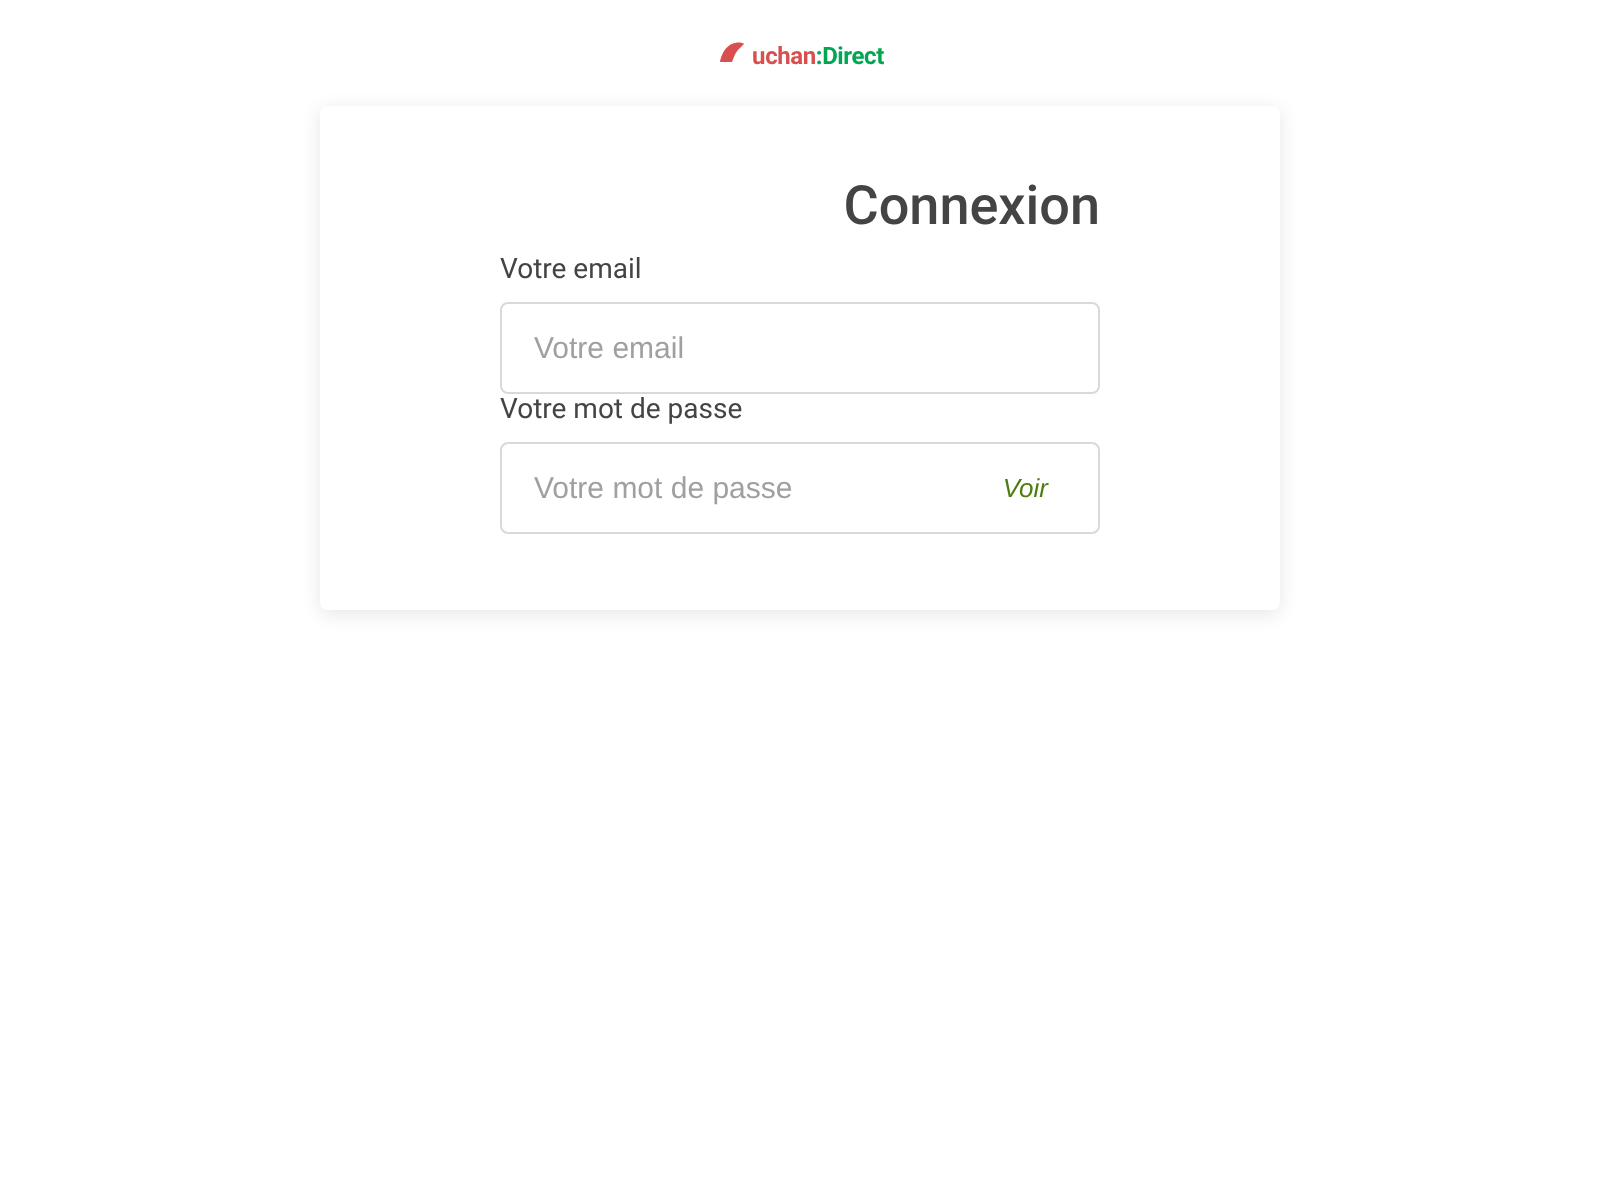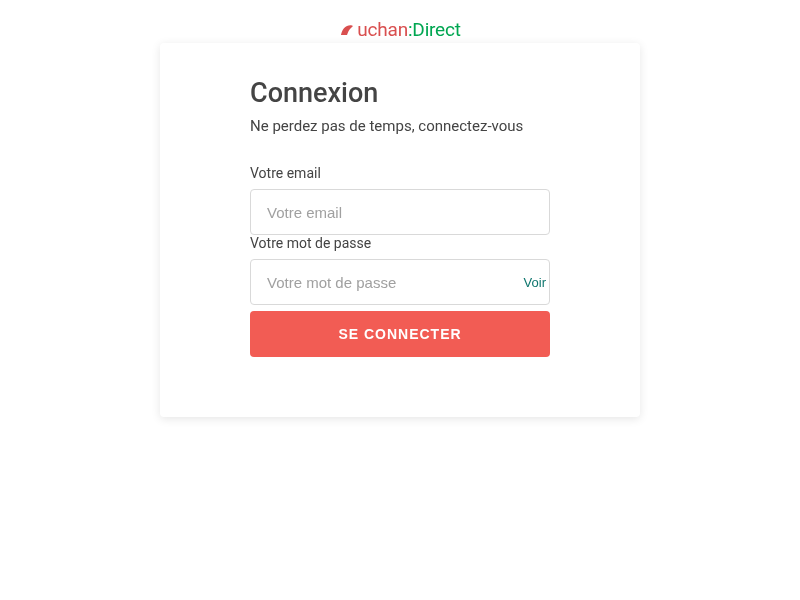--- a/index.html
+++ b/index.html
@@ -11,22 +11,23 @@
       font-family: -apple-system, BlinkMacSystemFont, "Segoe UI", Roboto, Helvetica, Arial, sans-serif;
       background: #ffffff;
       width: 800px;
       height: 600px;
       display: flex;
       flex-direction: column;
       align-items: center;
       padding-top: 18px;
     }
     .logo {
-      font-weight: 400;
-      font-size: 19px;
+      font-weight: 700;
+      font-size: 12px;
+      margin-bottom: 16px;
       letter-spacing: -0.2px;
     }
     .logo-bird {
       display: inline-block;
       vertical-align: -2px;
       margin-right: 2px;
     }
     .logo-auchan {
       color: #d94f4f;
     }
@@ -38,21 +39,21 @@
       color: #00a651;
     }
     .card {
       width: 480px;
       background: #ffffff;
       border-radius: 4px;
       box-shadow: 0 2px 10px rgba(0,0,0,0.1);
       padding: 34px 90px 38px 90px;
       display: flex;
       flex-direction: column;
-      align-items: flex-start;
+      align-items: flex-end;
     }
     .title {
       font-size: 27px;
       font-weight: 500;
       color: #444444;
       margin-bottom: 8px;
     }
     .subtitle {
       font-size: 15px;
       color: #444444;
@@ -82,28 +83,29 @@
     }
     .password-wrapper {
       position: relative;
       width: 100%;
     }
     .password-input {
       padding-right: 56px;
     }
     .show-password {
       position: absolute;
-      right: 4px;
+      right: 26px;
       top: 50%;
       transform: translateY(-50%);
       font-size: 13px;
-      color: #0f766e;
+      color: #4d7c0f;
       background: none;
       border: none;
       cursor: pointer;
+      font-style: italic;
     }
     .submit-button {
       width: 100%;
       height: 46px;
       background: #f25c54;
       color: #ffffff;
       border: none;
       border-radius: 4px;
       font-size: 14px;
       font-weight: 600;
@@ -137,31 +139,29 @@
 <div class="logo">
   <span class="logo-bird">
     <svg width="16" height="16" viewBox="0 0 16 16">
       <path d="M2 13 C2 13 3 6 8 4 C10 3 13 3 14 4 C13 5 12 6 11 7 C10 8 9 10 8 13 Z" fill="#d94f4f"></path>
     </svg>
   </span><span class="logo-auchan">uchan</span><span class="logo-colon">:</span><span class="logo-direct">Direct</span>
 </div>
 
 <div class="card">
   <h1 class="title">Connexion</h1>
-  <p class="subtitle">Ne perdez pas de temps, connectez-vous</p>
 
   <div class="field-group">
     <label class="field-label">Votre email</label>
     <input type="text" class="text-input" placeholder="Votre email" style="">
   </div>
 
   <div class="field-group">
     <label class="field-label">Votre mot de passe</label>
     <div class="password-wrapper">
       <input type="password" class="text-input password-input" placeholder="Votre mot de passe" style="">
       <button class="show-password">Voir</button>
     </div>
   </div>
 
-  <button class="submit-button">SE CONNECTER</button>
 
 
 </div>
 
 </body></html>

